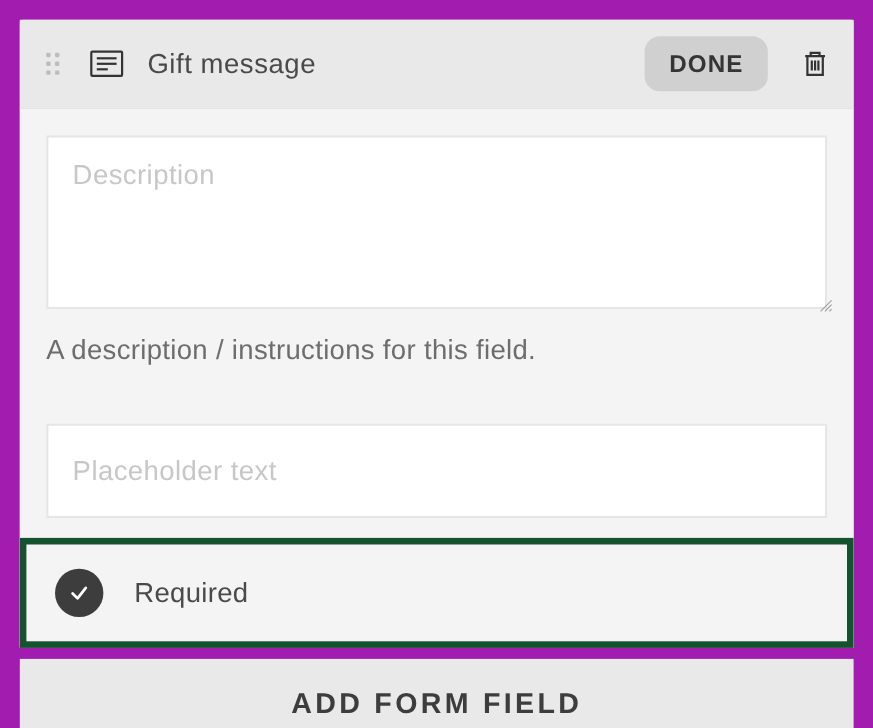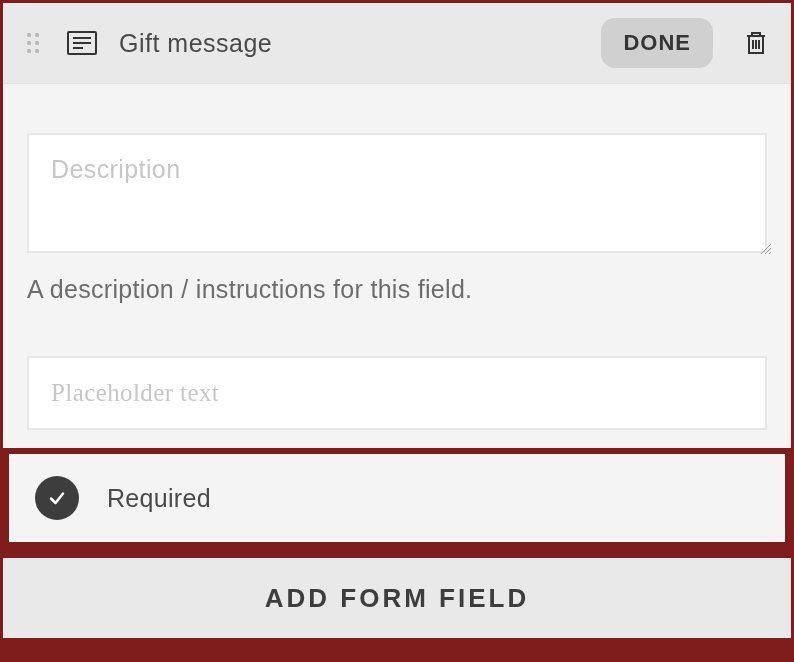--- a/index.html
+++ b/index.html
@@ -5,22 +5,22 @@
   * { box-sizing: border-box; }
   html, body {
     margin: 0;
     padding: 0;
     font-family: "Helvetica Neue", Arial, sans-serif;
     background: #ffffff;
   }
   .wrap {
     width: 794px;
     height: 662px;
-    padding: 3px;
-    background: #7f1d1d;
+    padding: 18px;
+    background: #a21caf;
   }
   .panel {
     width: 100%;
     background: #e9e9e9;
     border-radius: 2px;
   }
   .panel-header {
     display: flex;
     align-items: center;
     padding: 12px 20px;
@@ -101,23 +101,22 @@
     width: 100%;
     border: 2px solid #e6e6e6;
     background: #ffffff;
     font-family: inherit;
     font-size: 25px;
     color: #4a4a4a;
     padding: 20px 22px;
     letter-spacing: 0.4px;
   }
   textarea.desc {
-    height: 120px;
+    height: 158px;
     resize: none;
-    margin-top: 25px;
   }
   textarea.desc::placeholder,
   input.placeholder-input::placeholder {
     color: #c7c7c7;
     letter-spacing: 0.4px;
   }
   
   .resize-handle {
     position: absolute;
     right: -5px;
@@ -127,29 +126,28 @@
     pointer-events: none;
     color:#9e9e9e;
   }
   .helper-text {
     font-size: 25px;
     color: #6d6d6d;
     margin: 18px 0 52px 0;
     letter-spacing: 0.3px;
   }
   input.placeholder-input {
-    height: 74px;
-    font-family: Liberation Serif, serif;
+    height: 86px;
   }
   .required-row {
     margin-top: 18px;
     padding: 22px 26px;
     display: flex;
     align-items: center;
-    border: 6px solid #7f1d1d;
+    border: 6px solid #14532d;
     background: #f4f4f4;
     margin-left: -24px;
     margin-right: -24px;
   }
   .round-check {
     width: 44px;
     height: 44px;
     border-radius: 50%;
     background: #3d3d3d;
     display: flex;

